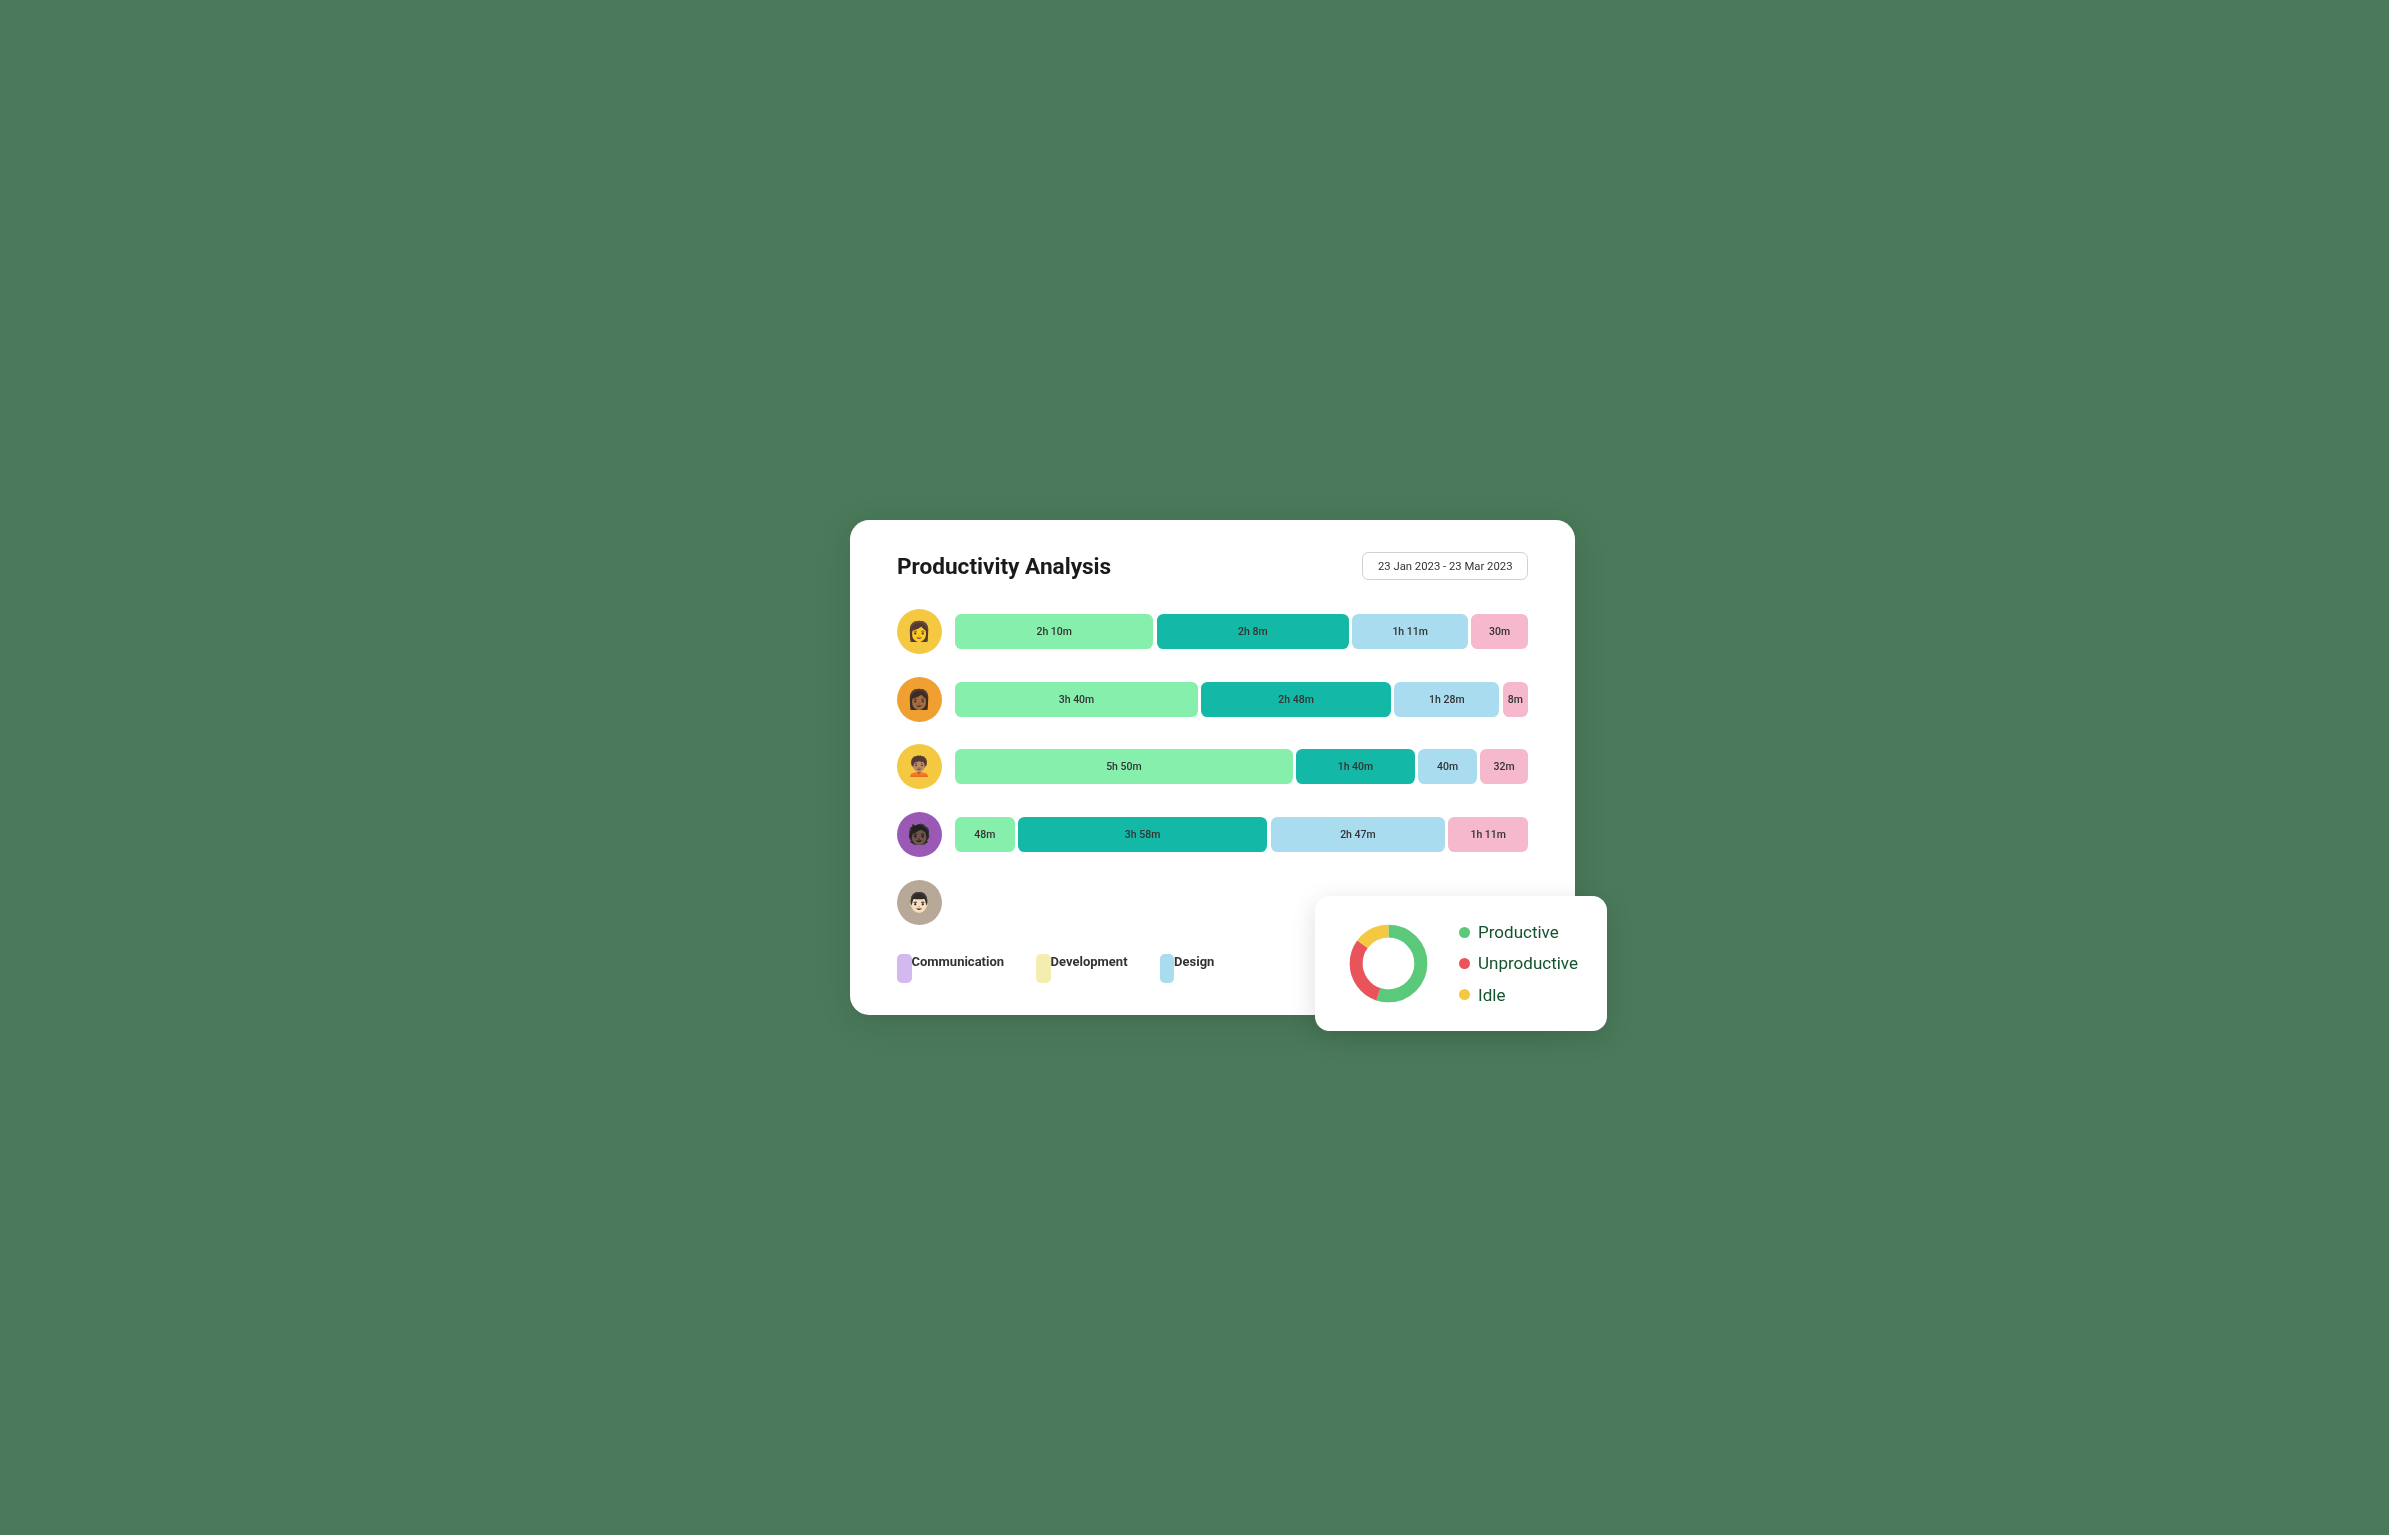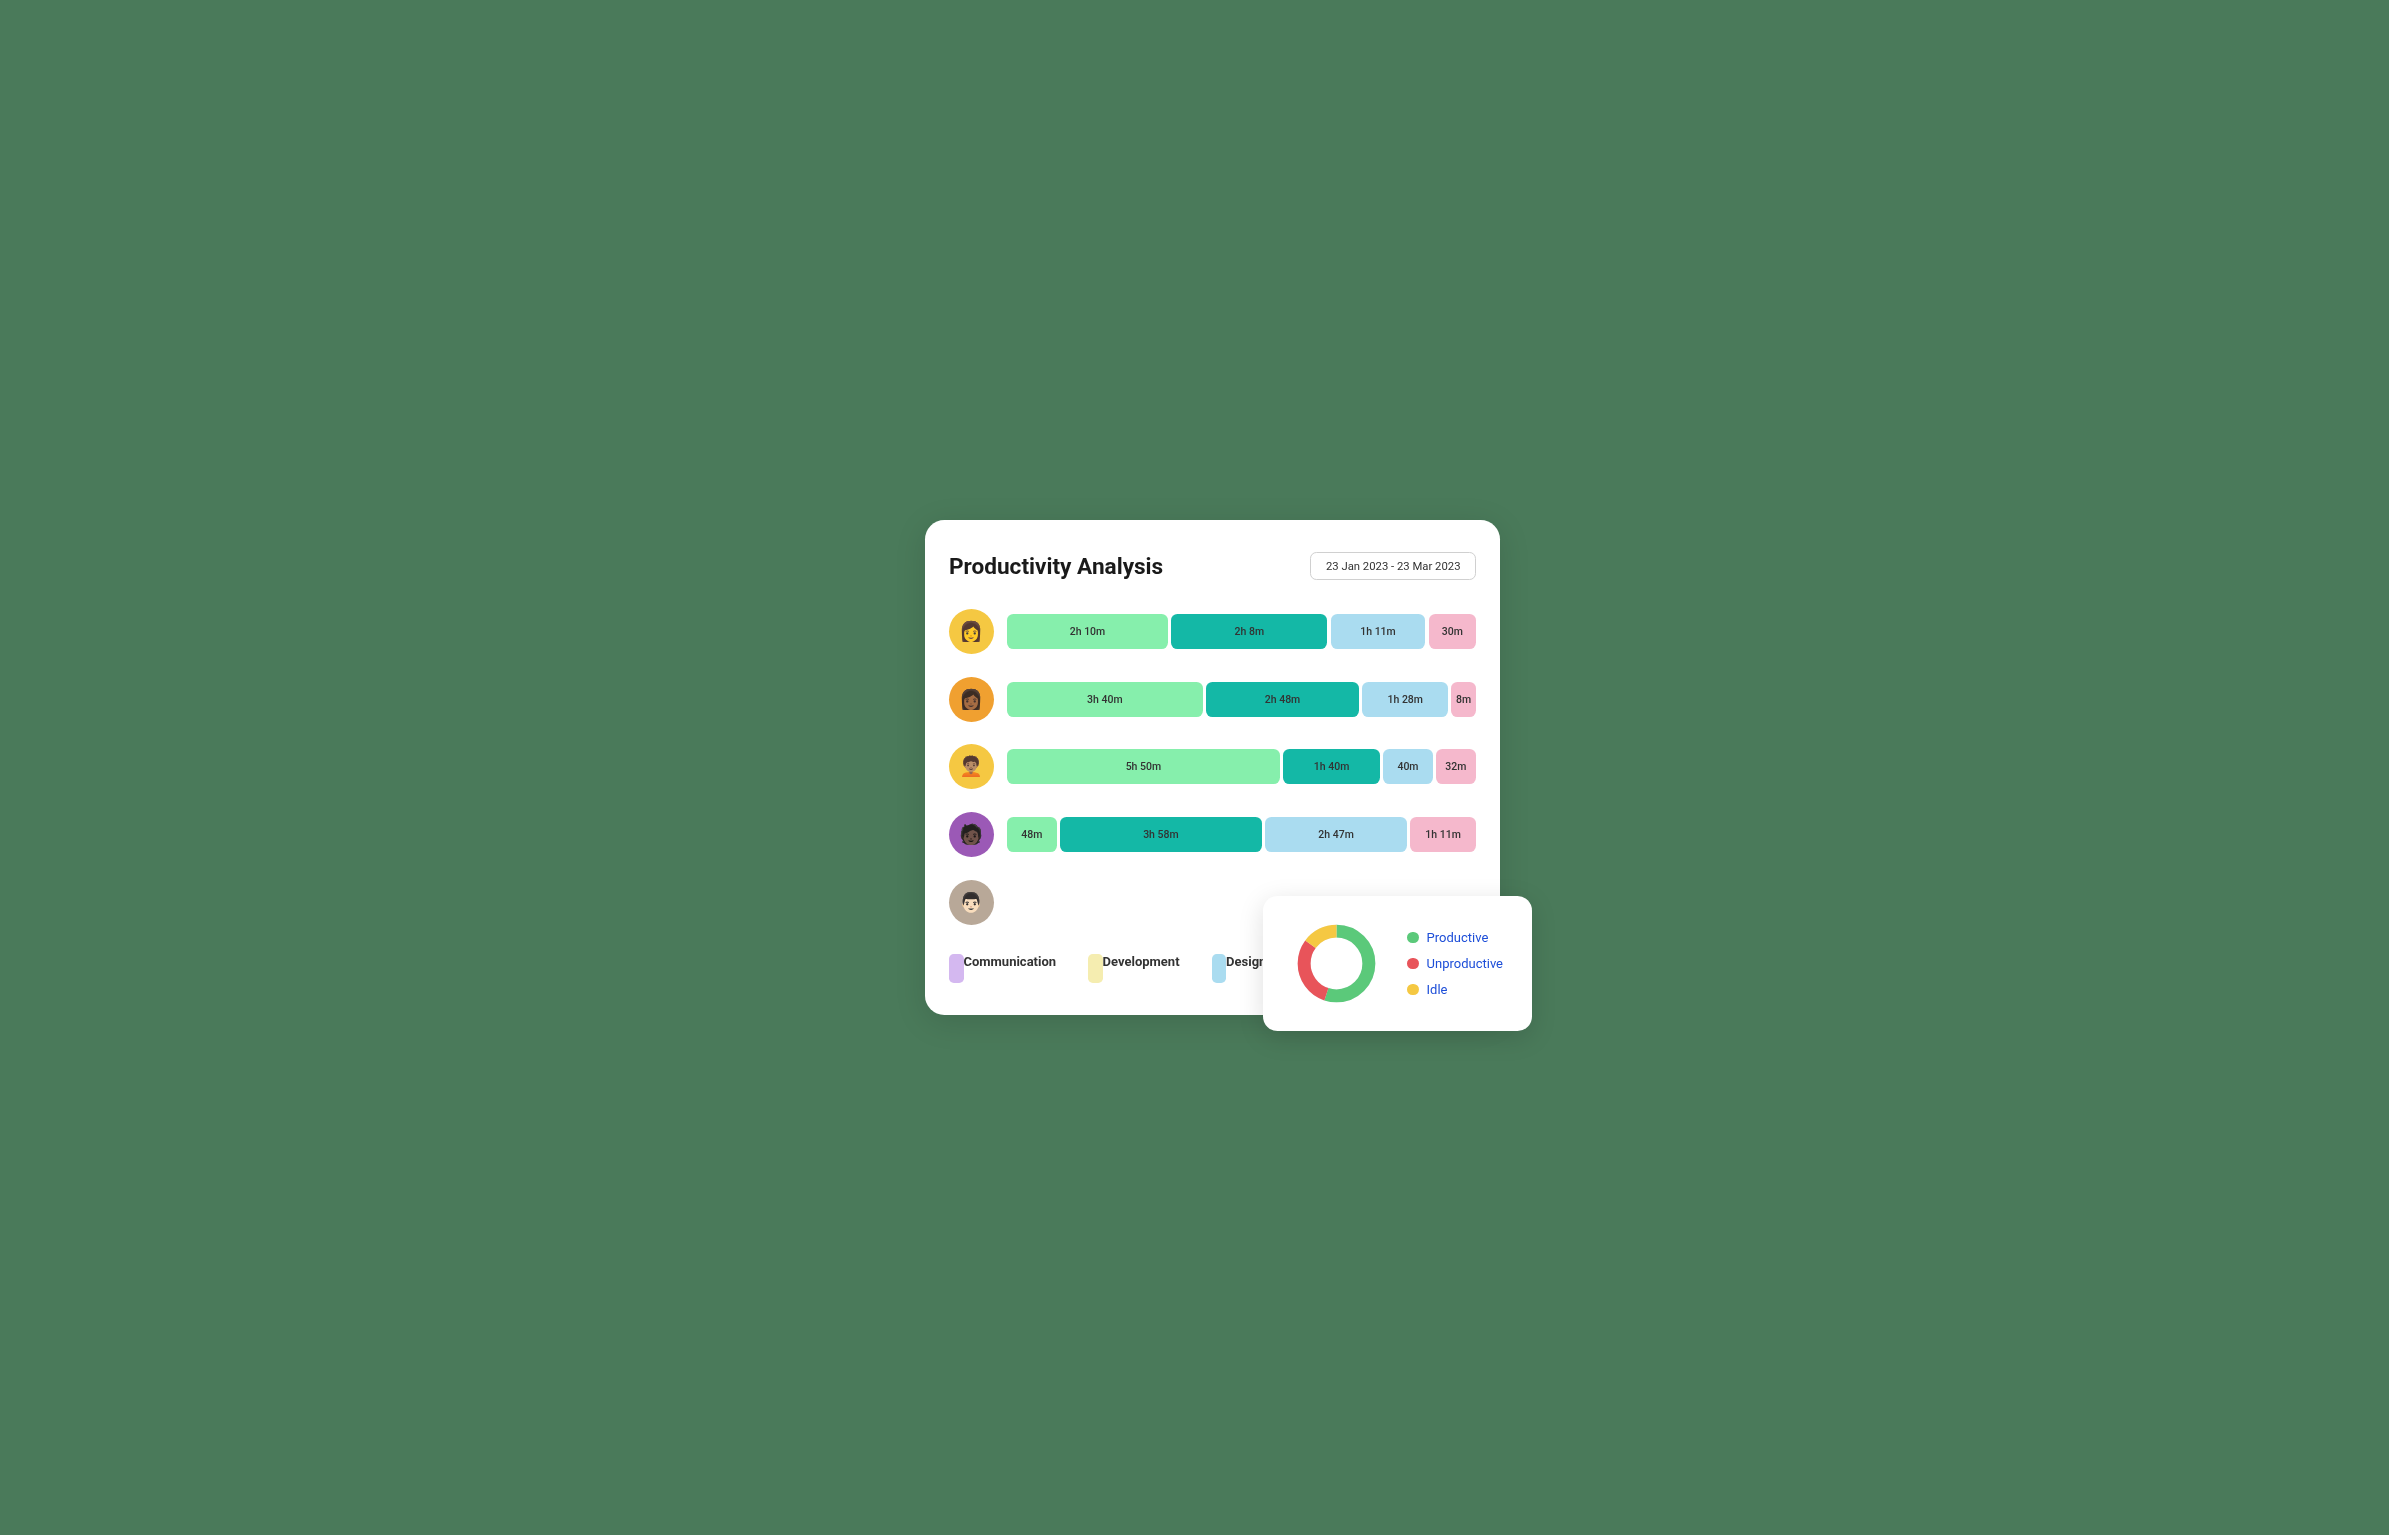--- a/index.html
+++ b/index.html
@@ -8,22 +8,22 @@
       display: flex;
       align-items: center;
       justify-content: center;
       min-height: 100vh;
       font-family: -apple-system, BlinkMacSystemFont, 'Segoe UI', Roboto, sans-serif;
       padding: 32px;
     }
     .card {
       background: #ffffff;
       border-radius: 19.3px;
-      padding: 32px 24px;
-      width: 575px;
+      padding: 32px 47px;
+      width: 725px;
       position: relative;
       box-shadow: 0 6.4px 32px rgba(0,0,0,0.12);
       margin-left: 36px;
     }
     .header {
       display: flex;
       justify-content: space-between;
       align-items: center;
       margin-bottom: 29px;
     }
@@ -129,22 +129,22 @@
     }
     .donut-legend {
       display: flex;
       flex-direction: column;
       gap: 11.3px;
     }
     .donut-legend-item {
       display: flex;
       align-items: center;
       gap: 8px;
-      font-size: 13px;
-      color: #1d4ed8;
+      font-size: 17px;
+      color: #14532d;
     }
     .donut-dot {
       width: 11.3px;
       height: 11.3px;
       border-radius: 50%;
       flex-shrink: 0;
     }
     .dot-green  { background: #5bc97a; }
     .dot-red    { background: #e8545a; }
     .dot-yellow { background: #f5c842; }

